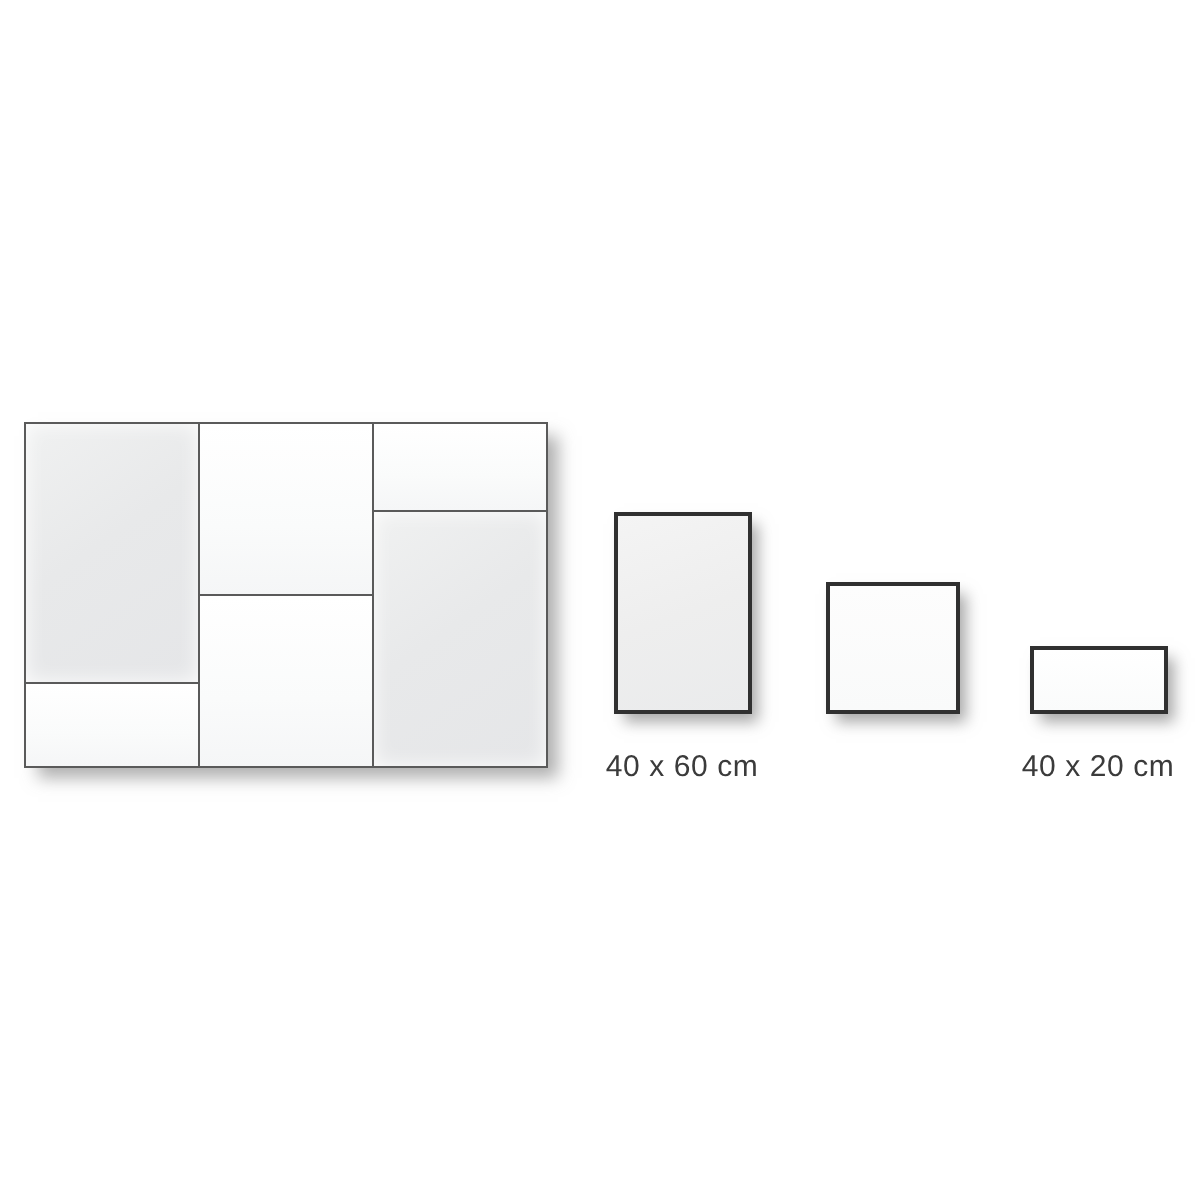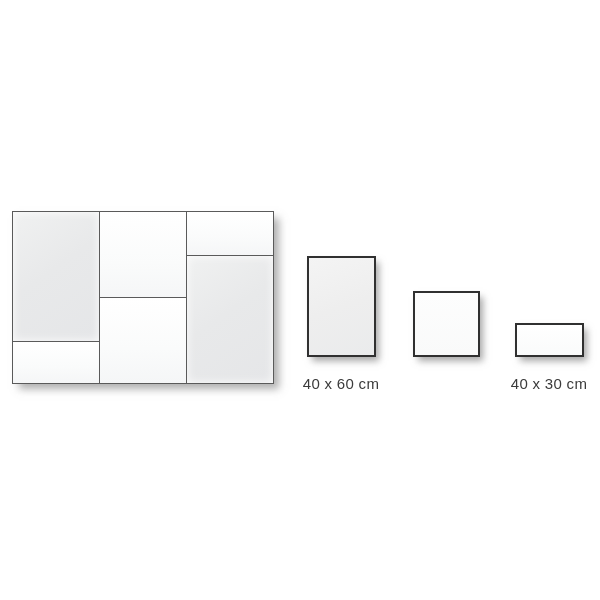--- a/index.html
+++ b/index.html
@@ -69,15 +69,15 @@
       <div class="cell split c3a fill-white"></div>
       <div class="cell c3b fill-gray"></div>
     </div>
   </div>
 
   <div class="swatch sw-60"></div>
   <div class="swatch sw-40"></div>
   <div class="swatch sw-20"></div>
 
   <div class="size-label lbl-60">40 x 60 cm</div>
-  <div class="size-label lbl-20">40 x 30 cm</div>
+  <div class="size-label lbl-20">40 x 20 cm</div>
 
 </div>
 
 </body></html>

